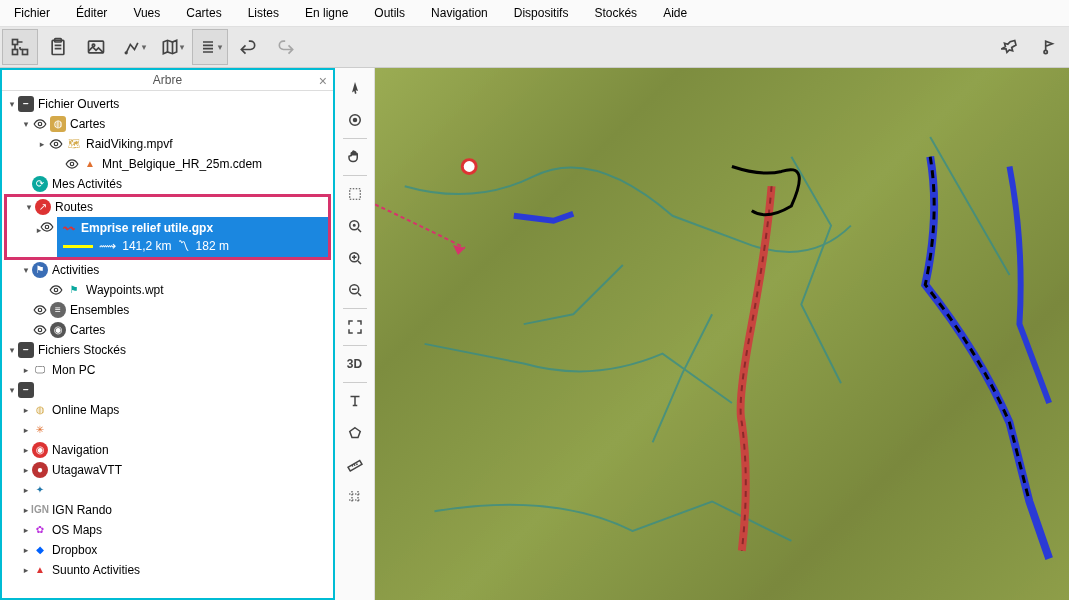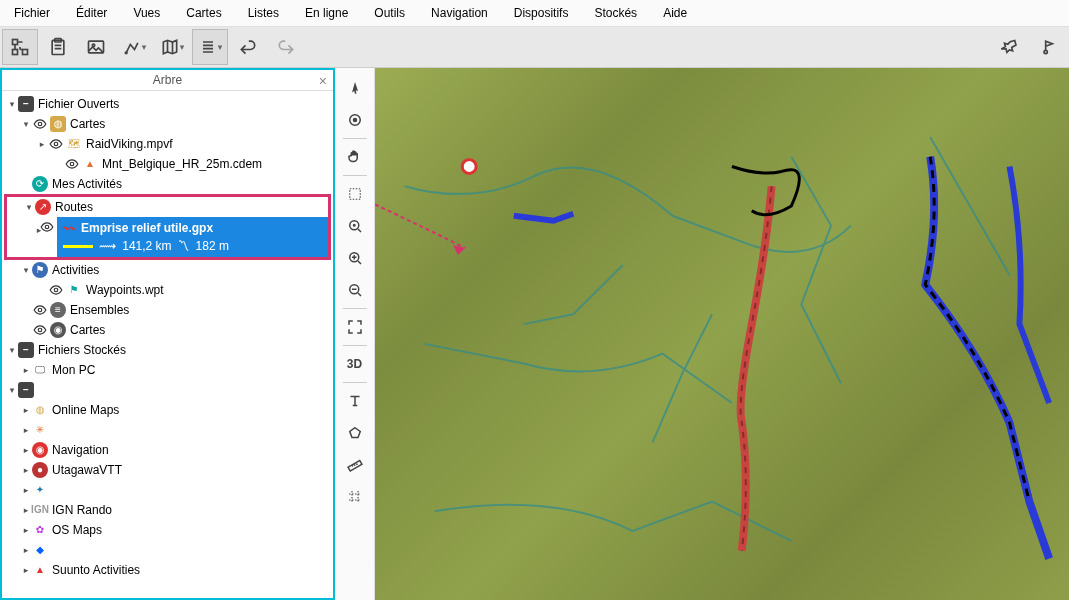--- a/index.html
+++ b/index.html
@@ -298,20 +298,21 @@
           <span class="lbl">IGN Rando</span>
         </div>
       <div class="node ind-1">
           <span class="disc">▸</span>
           <span class="ico" style="color:#b3d">✿</span>
           <span class="lbl">OS Maps</span>
         </div>
       <div class="node ind-1">
           <span class="disc">▸</span>
           <span class="ico" style="color:#0061fe">◆</span>
+          <span class="lbl">Dropbox</span>
         </div>
       <div class="node ind-1">
           <span class="disc">▸</span>
           <span class="ico" style="color:#d33">▲</span>
           <span class="lbl">Suunto Activities</span>
         </div>
 
     </div>
   </div>
 

